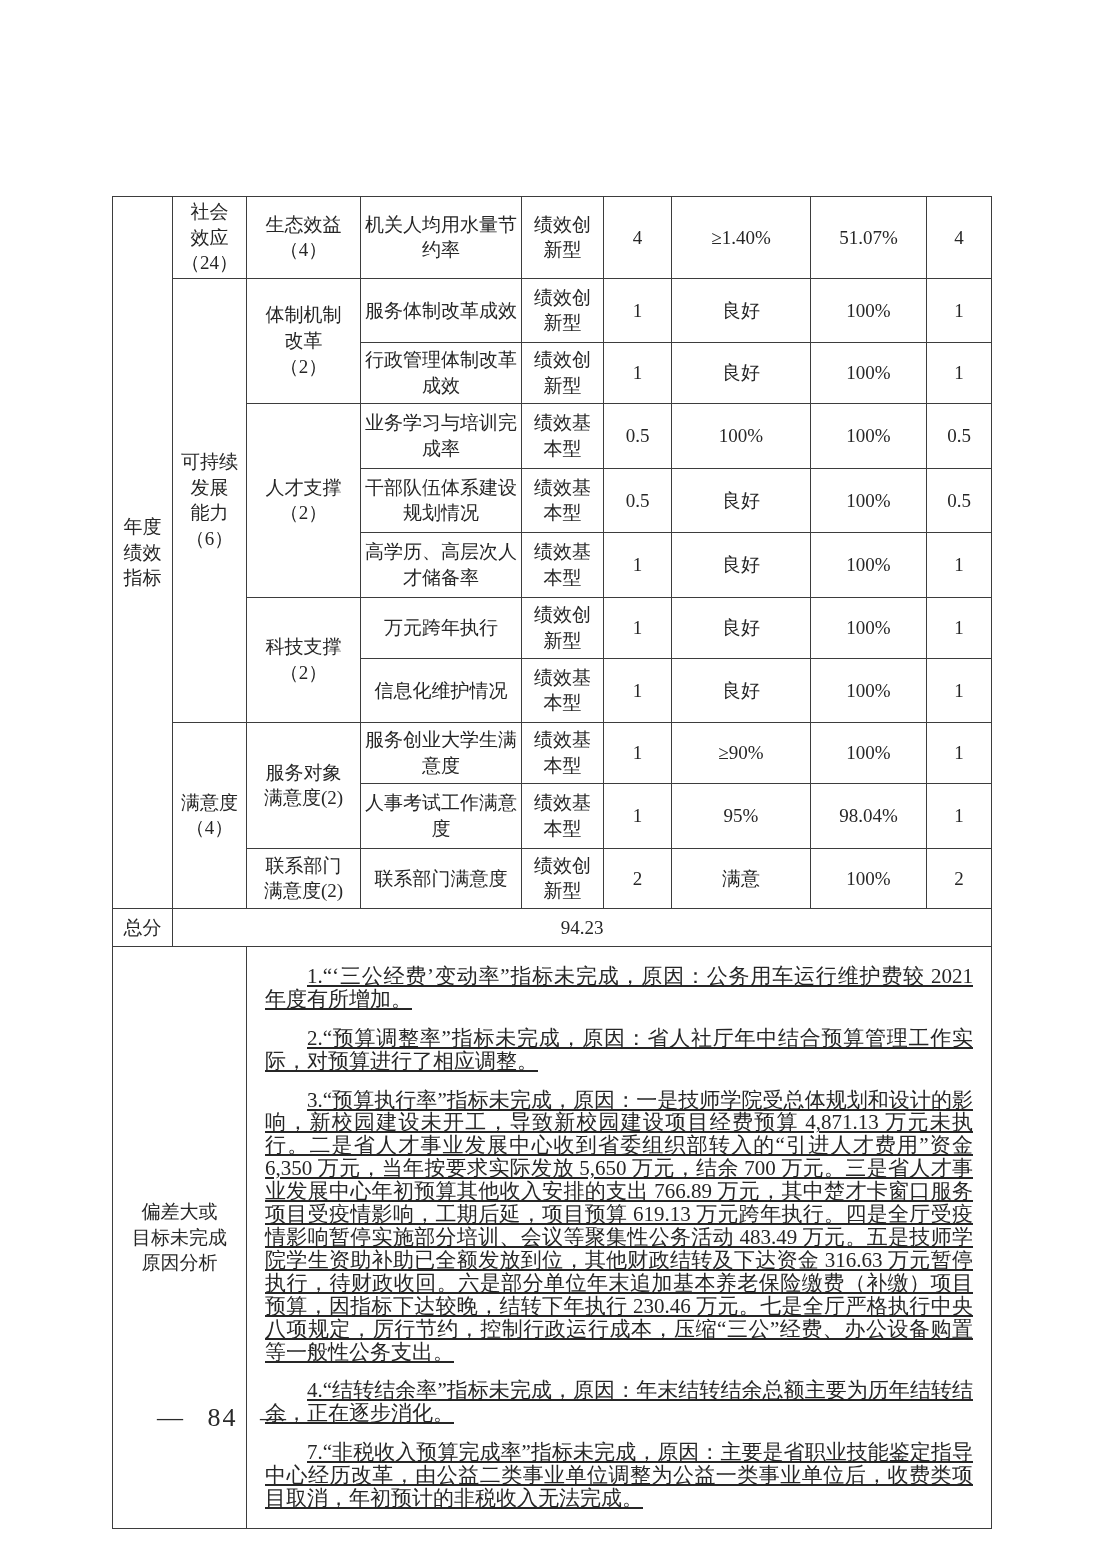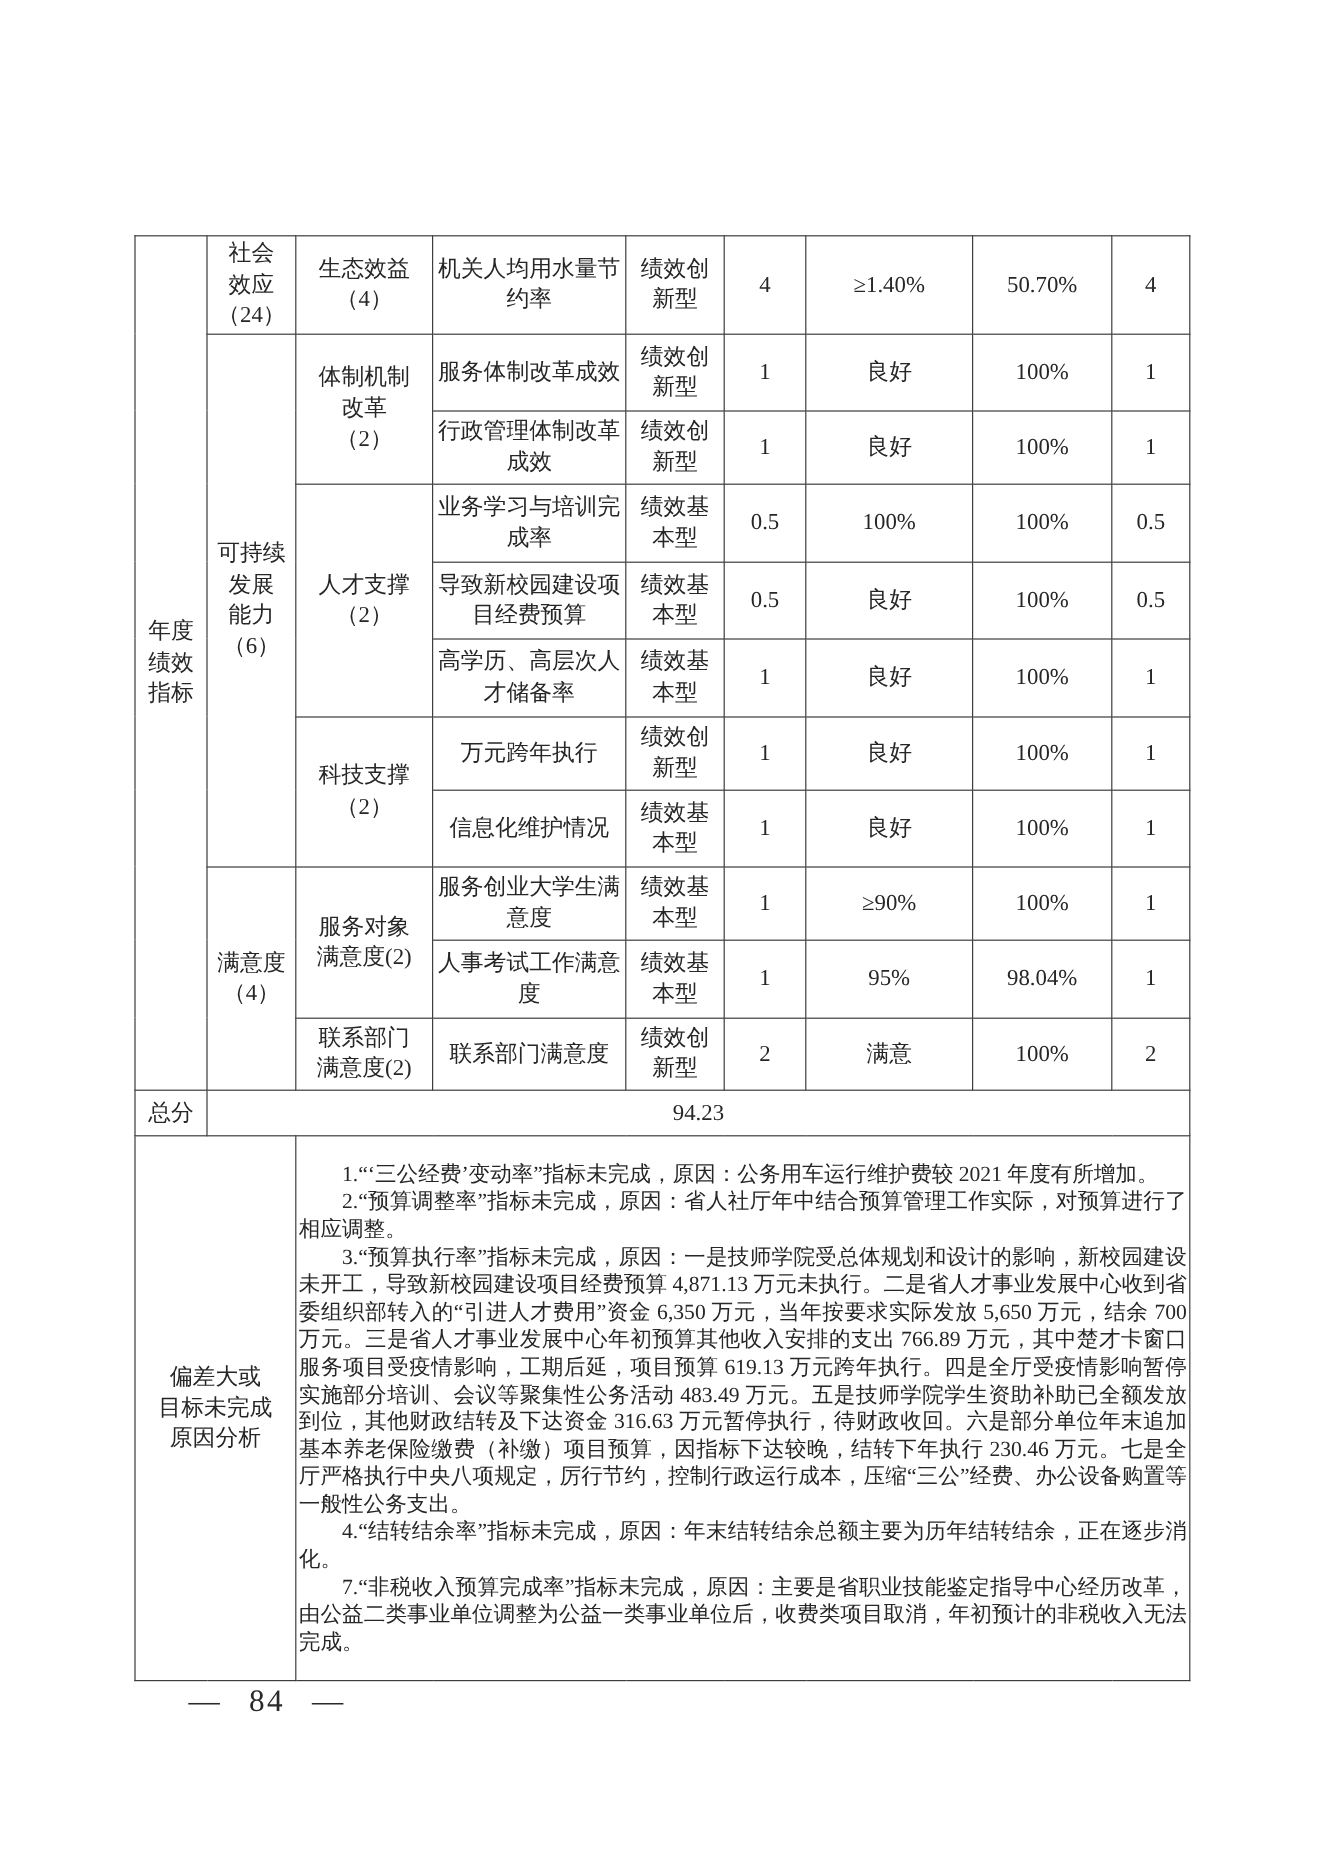--- a/index.html
+++ b/index.html
@@ -30,25 +30,26 @@
   td.pre { white-space:pre-line; }
   td.left { text-align:left; padding:2px 4px 2px 7px; }
   td.bt2 { border-top-width:2px;margin-top:29px; }
   td.bb2 { border-bottom-width:2px; }
   td.analysis-cell {
     text-align:left;
     vertical-align:top;
     padding:6px 11px 6px 10px;
   }
   td.analysis-cell p {
-    margin:0;
+    margin:16px;
     text-indent:2em;
     text-align:justify;
-    font-size:18px;
+    font-size:21px;
     line-height:22.9px;
+    text-decoration:underline;
   }
   .page-number {
     position:absolute; left:157px; top:1403px;
     font-size:26px;
     letter-spacing:2px;
     word-spacing:14px;
     color:#2a2a2a;
     text-align:right;
   }
 </style>
@@ -77,21 +78,21 @@
         <td class="pre">社会
 效应
 （24）</td>
         <td class="pre">生态效益
 （4）</td>
         <td class="left">机关人均用水量节约率</td>
         <td class="pre">绩效创
 新型</td>
         <td>4</td>
         <td>≥1.40%</td>
-        <td>50.70%</td>
+        <td>51.07%</td>
         <td>4</td>
       </tr>
       <tr style="height:64px">
         <td rowspan="7" class="pre">可持续
 发展
 能力
 （6）</td>
         <td rowspan="2" class="pre">体制机制
 改革
 （2）</td>
@@ -117,21 +118,21 @@
 （2）</td>
         <td class="left">业务学习与培训完成率</td>
         <td class="pre">绩效基
 本型</td>
         <td>0.5</td>
         <td>100%</td>
         <td>100%</td>
         <td>0.5</td>
       </tr>
       <tr style="height:64px">
-        <td class="left">导致新校园建设项目经费预算</td>
+        <td class="left">干部队伍体系建设规划情况</td>
         <td class="pre">绩效基
 本型</td>
         <td>0.5</td>
         <td>良好</td>
         <td>100%</td>
         <td>0.5</td>
       </tr>
       <tr style="height:65px">
         <td class="left">高学历、高层次人才储备率</td>
         <td class="pre">绩效基

